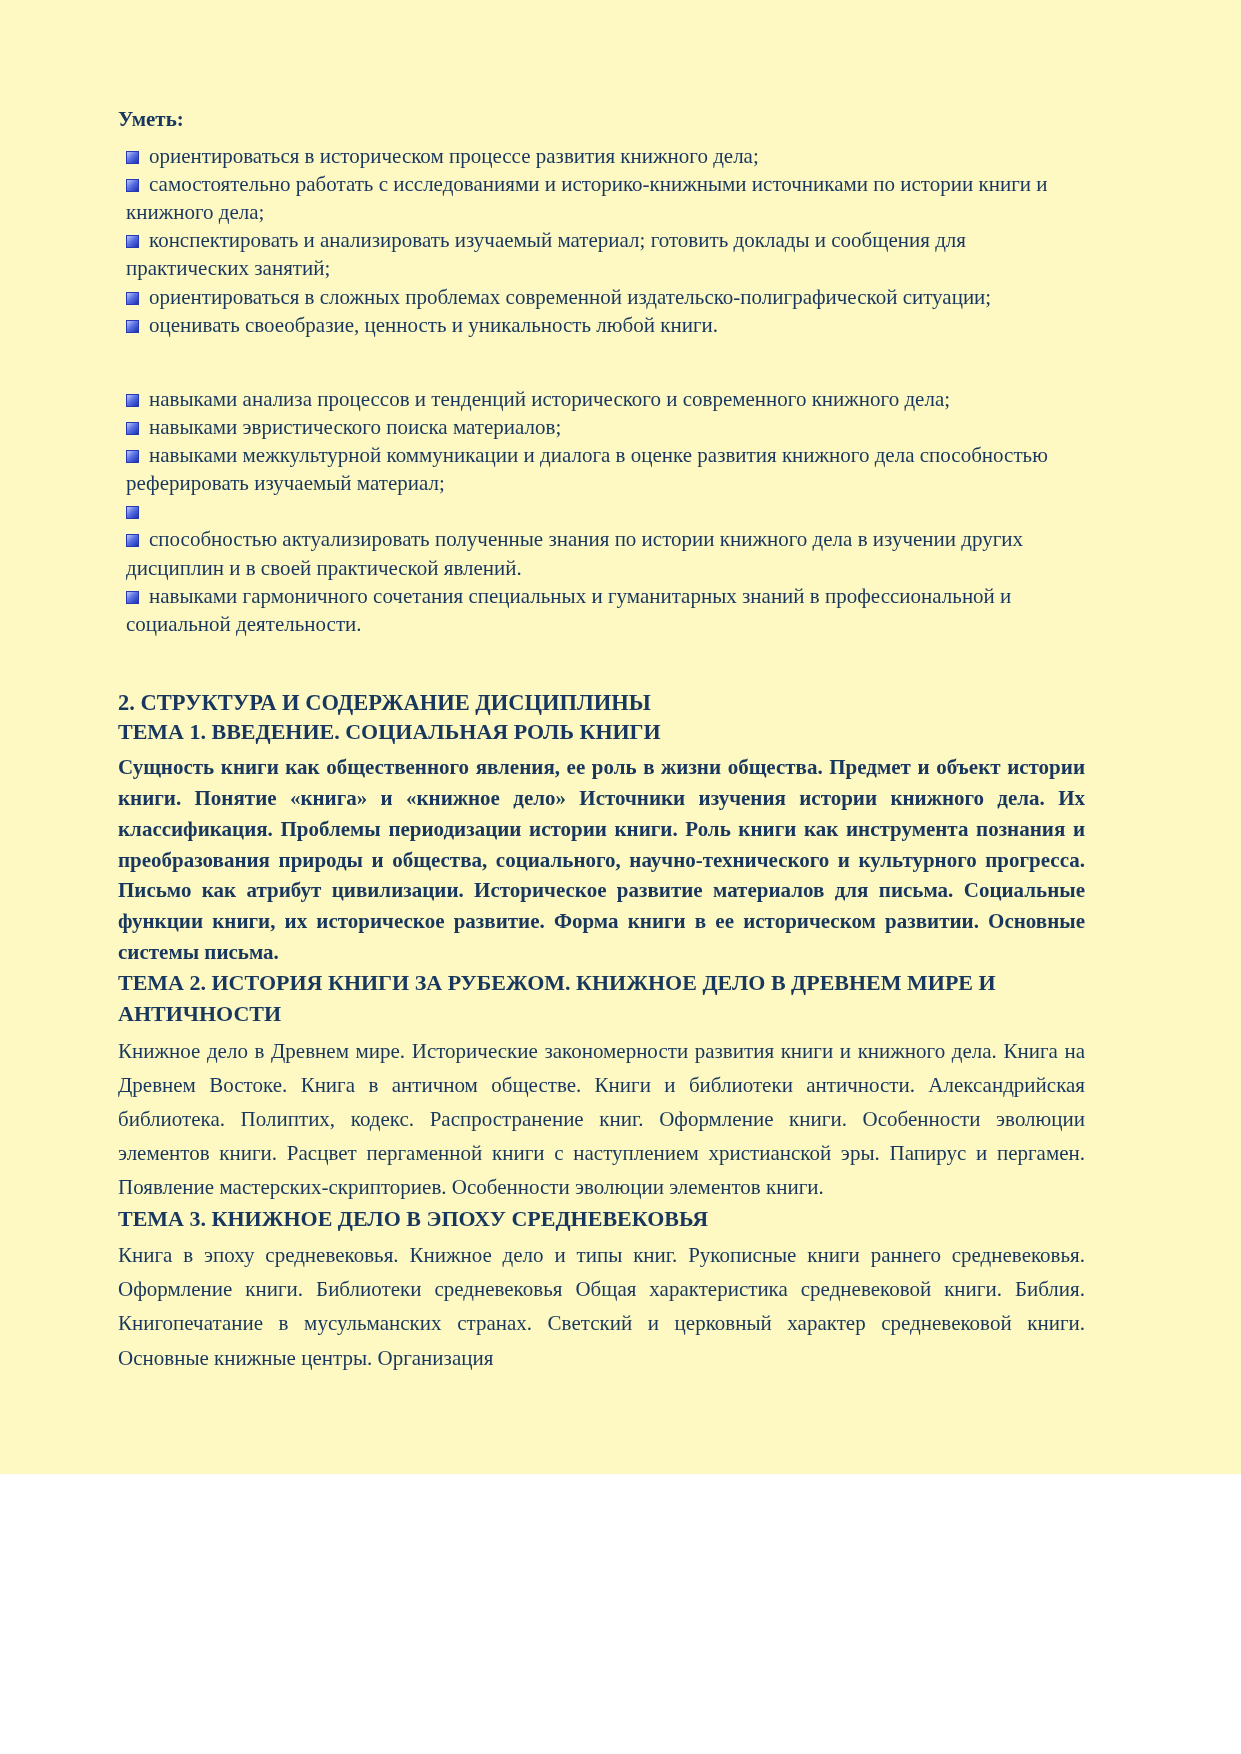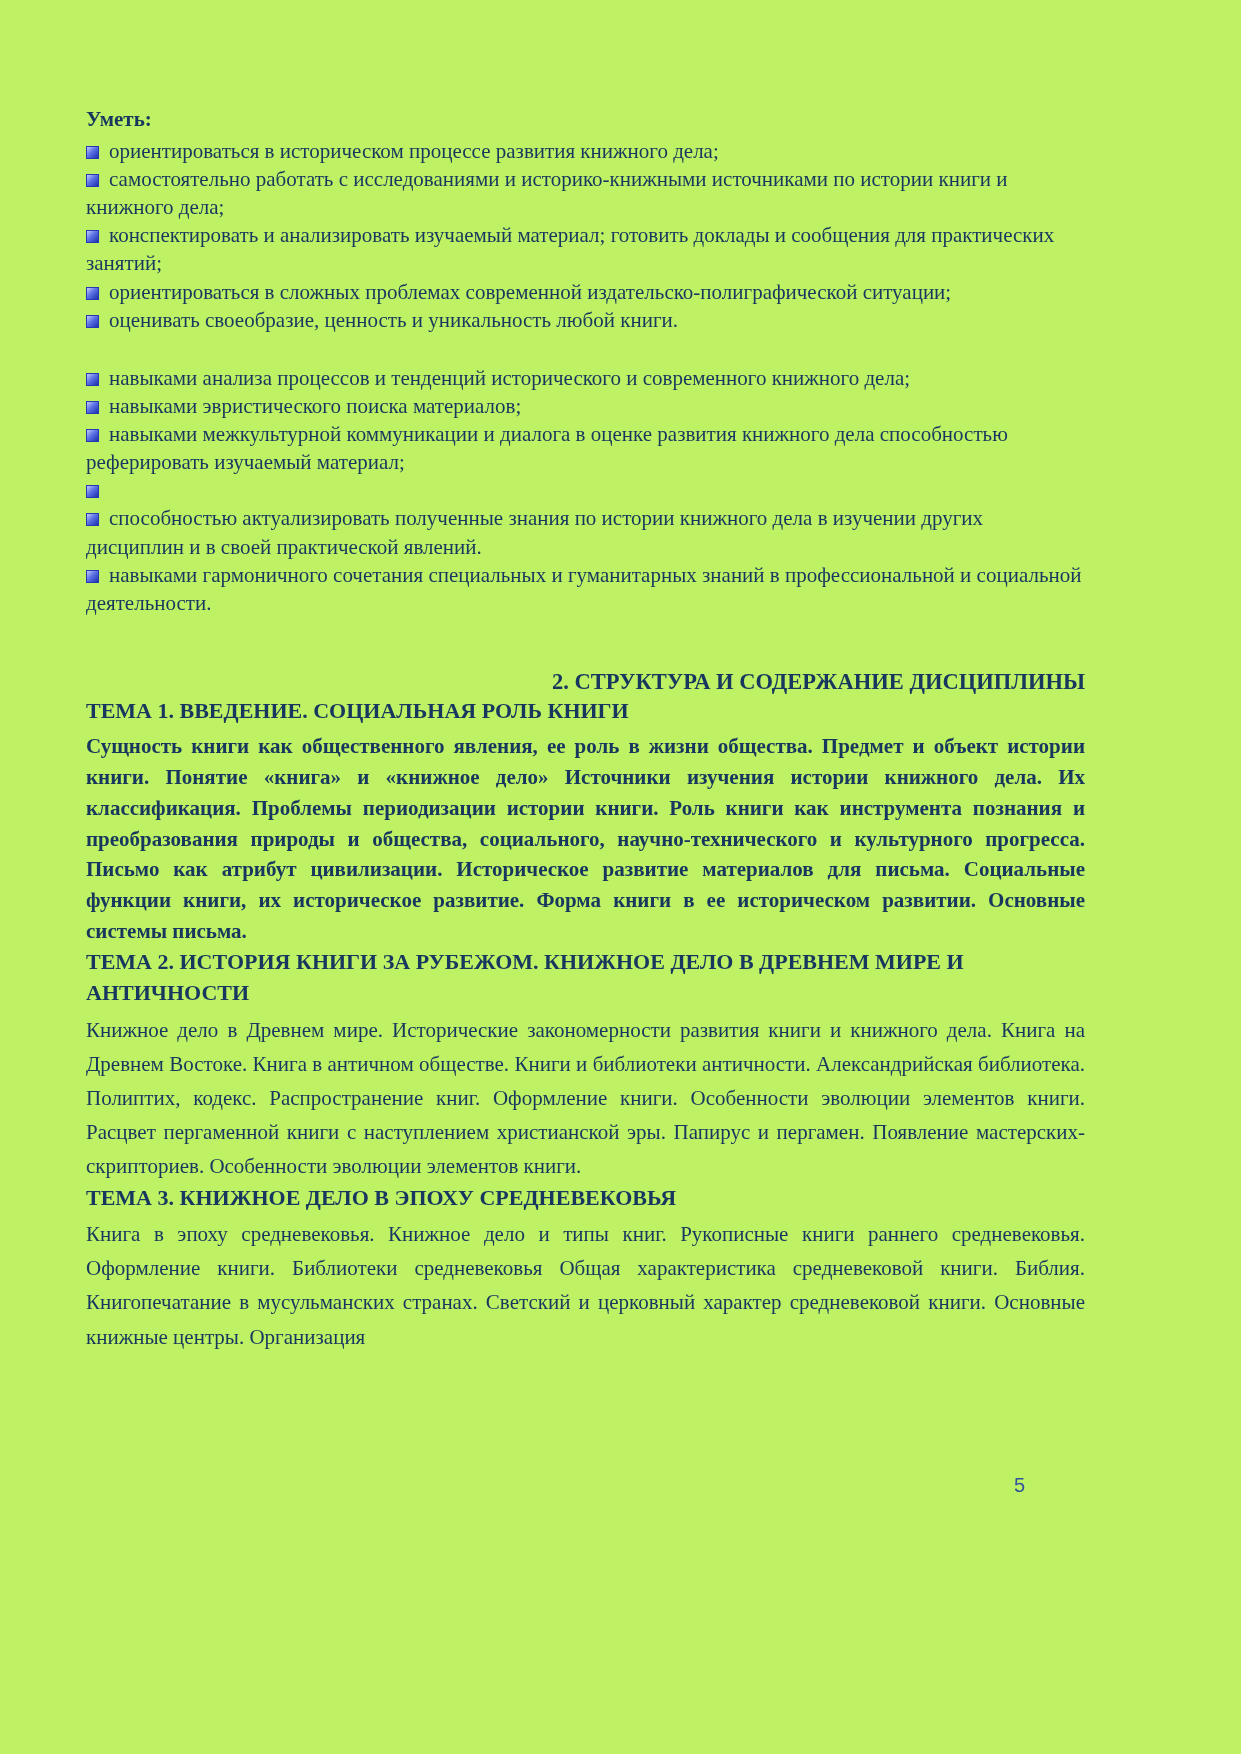--- a/index.html
+++ b/index.html
@@ -1,50 +1,49 @@
 <!DOCTYPE html>
 <html><head>
 <meta charset="utf-8">
 <style>
   * { box-sizing: border-box; }
   html, body { margin: 0; padding: 0; background: #ffffff; }
   .page {
     width: 1241px;
-    height: 1754px;
+    height: 1474px;
     position: relative;
-    background: #bef264;
-    padding: 106px 156px 0 86px;
+    background: #fef9c3;
+    padding: 106px 156px 0 118px;
     font-family: "Liberation Serif", "DejaVu Serif", serif;
     font-size: 21px;
     color: #17375e;
     overflow: hidden;
   }
   .group-heading {
     font-weight: bold;
     margin: 0 0 3px 0;
     line-height: 1.33;
   }
-  .list { margin: 0; }
+  .list { margin: 8px; }
   .li { line-height: 1.34; }
   .bullet {
     display: inline-block;
     width: 13px;
     height: 13px;
     margin-right: 10px;
     background: linear-gradient(135deg, #c3cdf6 0%, #5b72e4 45%, #1b2fae 100%);
     border: 1px solid #2738b5;
     vertical-align: -1px;
   }
   .gap-list { height: 30px; }
   .section-heading {
     font-weight: bold;
     font-size: 22.5px;
     margin: 50px 0 0 0;
     line-height: 1.3;
-    text-align: right;
   }
   .topic { }
   .topic-title {
     font-weight: bold;
     font-size: 22px;
     line-height: 1.4;
     margin: 0 0 4px 0;
   }
   .topic-body {
     text-align: justify;

